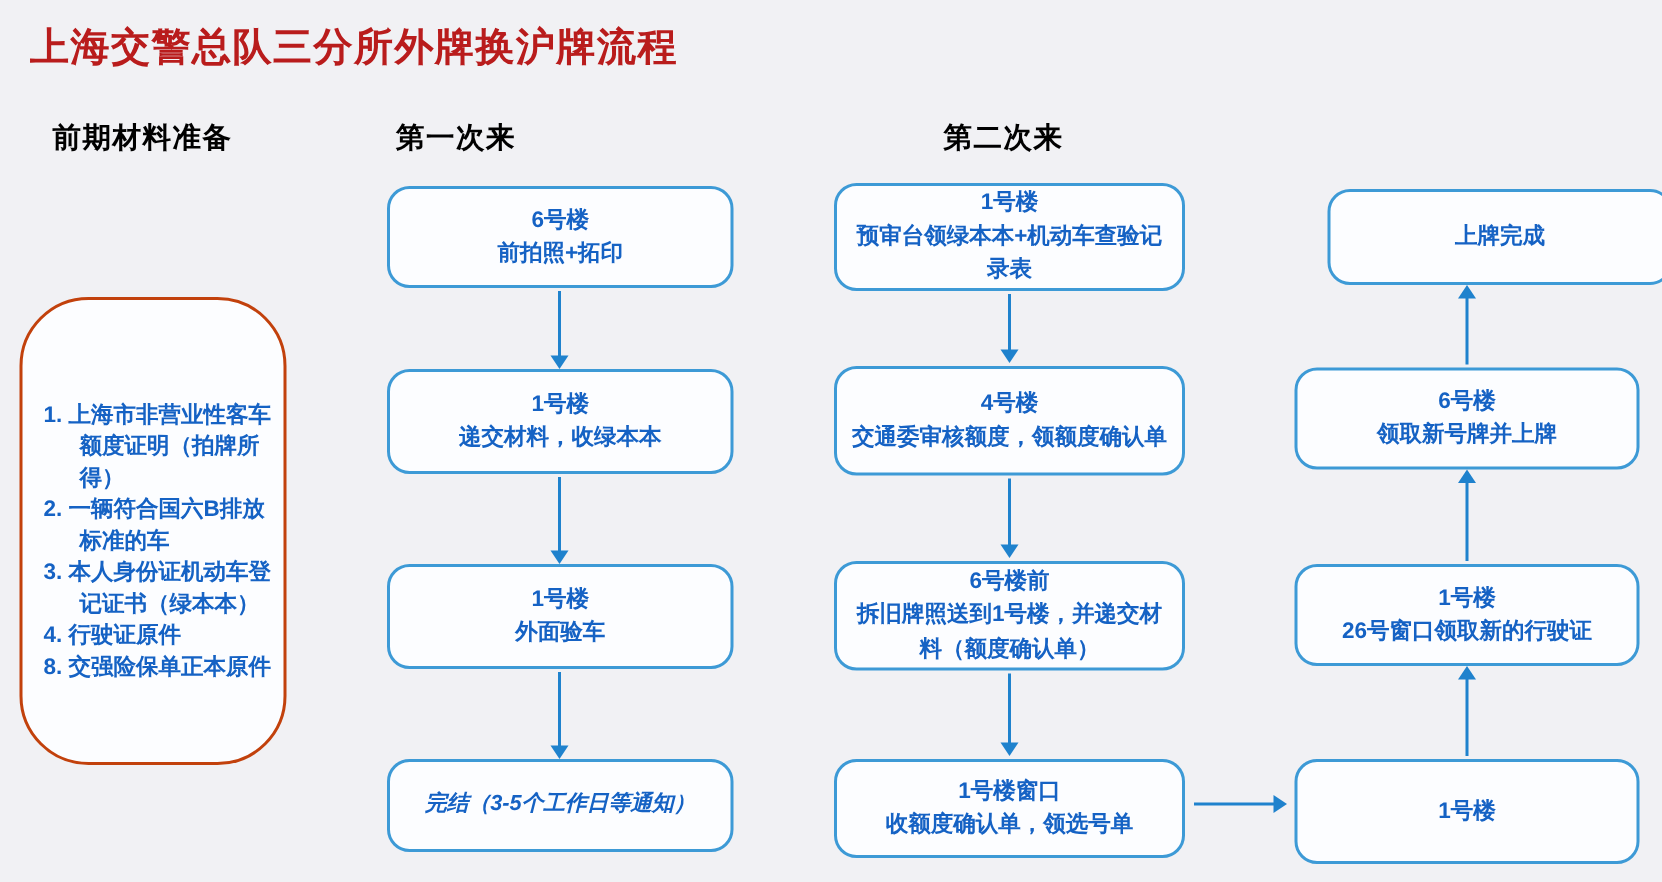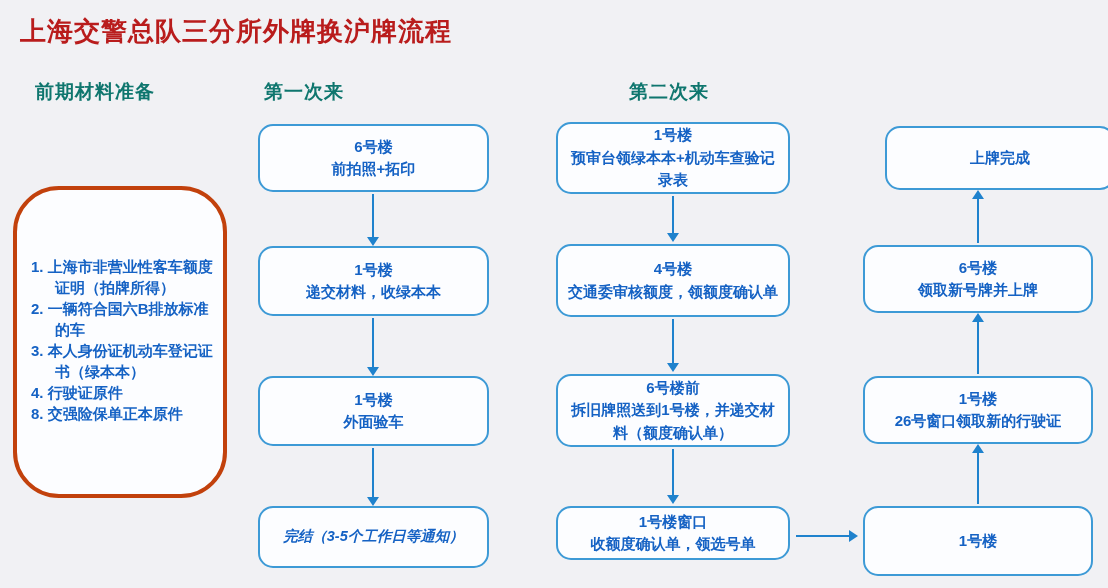--- a/index.html
+++ b/index.html
@@ -1,25 +1,25 @@
 <!DOCTYPE html>
 <html><head>
 <meta charset="utf-8">
 <style>
   html,body{margin:0;padding:0;}
   body{font-family:"Liberation Sans","DejaVu Sans",sans-serif;}
   .canvas{position:relative;width:1108px;height:588px;background:#f1f1f4;overflow:hidden;}
   .title{position:absolute;left:20px;top:14px;font-size:26px;font-weight:bold;color:#b91c1c;letter-spacing:1px;}
-  .sec-header{position:absolute;font-size:19px;font-weight:bold;color:#0f766e;letter-spacing:1px;}
+  .sec-header{position:absolute;font-size:19px;font-weight:bold;color:#000000;letter-spacing:1px;}
   .hdr-prep{left:35px;top:79px;}
   .hdr-first{left:264px;top:79px;}
   .hdr-second{left:629px;top:79px;}
 
-  .prep-panel{position:absolute;left:13px;top:186px;width:214px;height:312px;
-    border:4px solid #c2410c;border-radius:46px;background:#fcfdff;box-sizing:border-box;}
+  .prep-panel{position:absolute;left:13px;top:198px;width:178px;height:312px;
+    border:2px solid #c2410c;border-radius:46px;background:#fcfdff;box-sizing:border-box;}
   .prep-list{position:absolute;left:14px;top:66px;right:6px;margin:0;padding:0;list-style:none;
     color:#1562c4;font-weight:bold;font-size:15px;line-height:1.4;}
   .prep-list li{padding-left:24px;text-indent:-24px;margin:0;}
 
   .fbox{position:absolute;border:2px solid #3d9ad6;border-radius:15px;background:#fcfdff;
     color:#1562c4;display:flex;flex-direction:column;justify-content:center;align-items:center;
     text-align:center;font-weight:bold;font-size:15px;line-height:1.5;padding:4px 10px;box-sizing:border-box;}
 
   .va{position:absolute;width:2px;background:#1f82cd;}
   .va.down::after{content:"";position:absolute;bottom:-2px;left:-5px;width:0;height:0;
@@ -34,21 +34,21 @@
   .c1{left:258px;width:231px;}
   .c1.b0{top:124px;height:68px;}
   .c1.b1{top:246px;height:70px;}
   .c1.b2{top:376px;height:70px;}
   .c1.b3{top:506px;height:62px;font-size:14.5px;font-style:italic;}
   
   .c2{left:556px;width:234px;}
   .c2.b0{top:122px;height:72px;}
   .c2.b1{top:244px;height:73px;}
   .c2.b2{top:374px;height:73px;}
-  .c2.b3{top:506px;height:54px;}
+  .c2.b3{top:506px;height:66px;}
   
   .c3{left:863px;width:230px;}
   .c3.b0{top:126px;height:64px;margin-left:22px;}
   .c3.b1{top:245px;height:68px;}
   .c3.b2{top:376px;height:68px;}
   .c3.b3{top:506px;height:70px;}
 </style>
 </head>
 <body>
 

